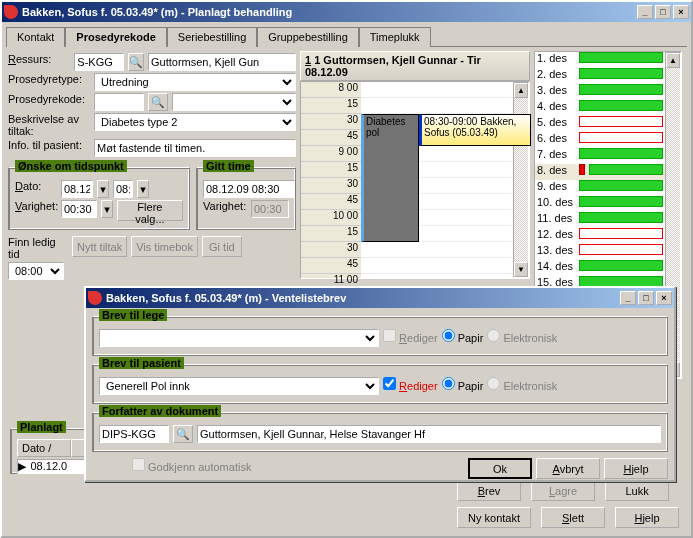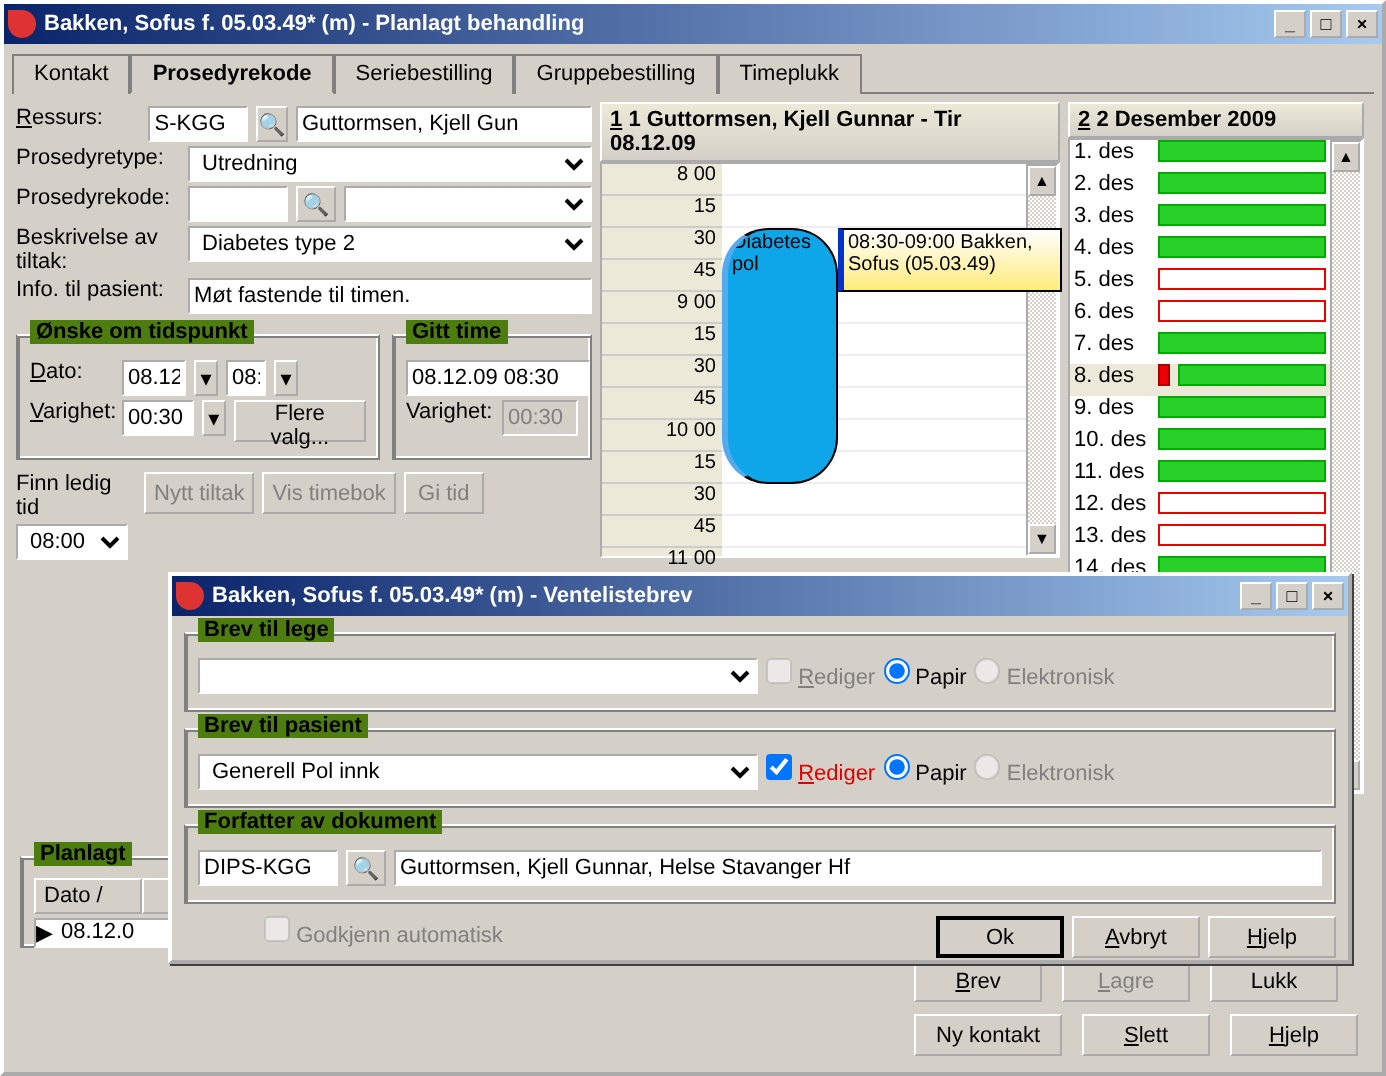--- a/index.html
+++ b/index.html
@@ -105,21 +105,21 @@
     font-weight: bold;
   }
 
   .appt {
     position: absolute;
     font-size: 10px;
     padding: 1px 2px;
     border: 1px solid #000;
     overflow: hidden;
   }
-  .appt-left { background: #0ea5e9; border-left: 3px solid #5ae; border-radius: 23px; }
+  .appt-left { background: #737373; border-left: 3px solid #5ae; }
   .appt-right { background: linear-gradient(#fff, #ffeb7a); border-left: 3px solid #03c; }
 
   .month-row { display: flex; height: 16px; align-items: flex-start; }
   .month-row .date { width: 42px; padding-left: 2px; }
   .month-row .bar { flex: 1; height: 11px; margin: 0 2px; }
   .bar.green { background: #27d129; border: 1px solid #0a0; }
   .bar.red { background: #fff; border: 1px solid #e00; }
   .bar.redfill { background: #e00; border: 1px solid #a00; width: 6px; flex: none; }
 
   .month-row.sel { background: #ece9d8; }
@@ -270,23 +270,20 @@
           </div>
           <div class="scrollbar-v">
             <div class="sb-btn">▲</div>
             <div class="sb-track"></div>
             <div class="sb-btn">▼</div>
           </div>
         </div>
       </div>
 
       <div style="width:148px;">
-        <div class="schedule-header">
-          <span class="u">2</span>&nbsp;<span>2  Desember 2009</span>
-        </div>
         <div style="display:flex;height:328px;border:1px inset #fff;background:#fff;">
           <div id="monthrows" style="flex:1;overflow:hidden;">
               <div class="month-row">
                 <div class="date">1. des</div>
                 <div class="bar green"></div>
               </div>
               <div class="month-row">
                 <div class="date">2. des</div>
                 <div class="bar green"></div>
               </div>

